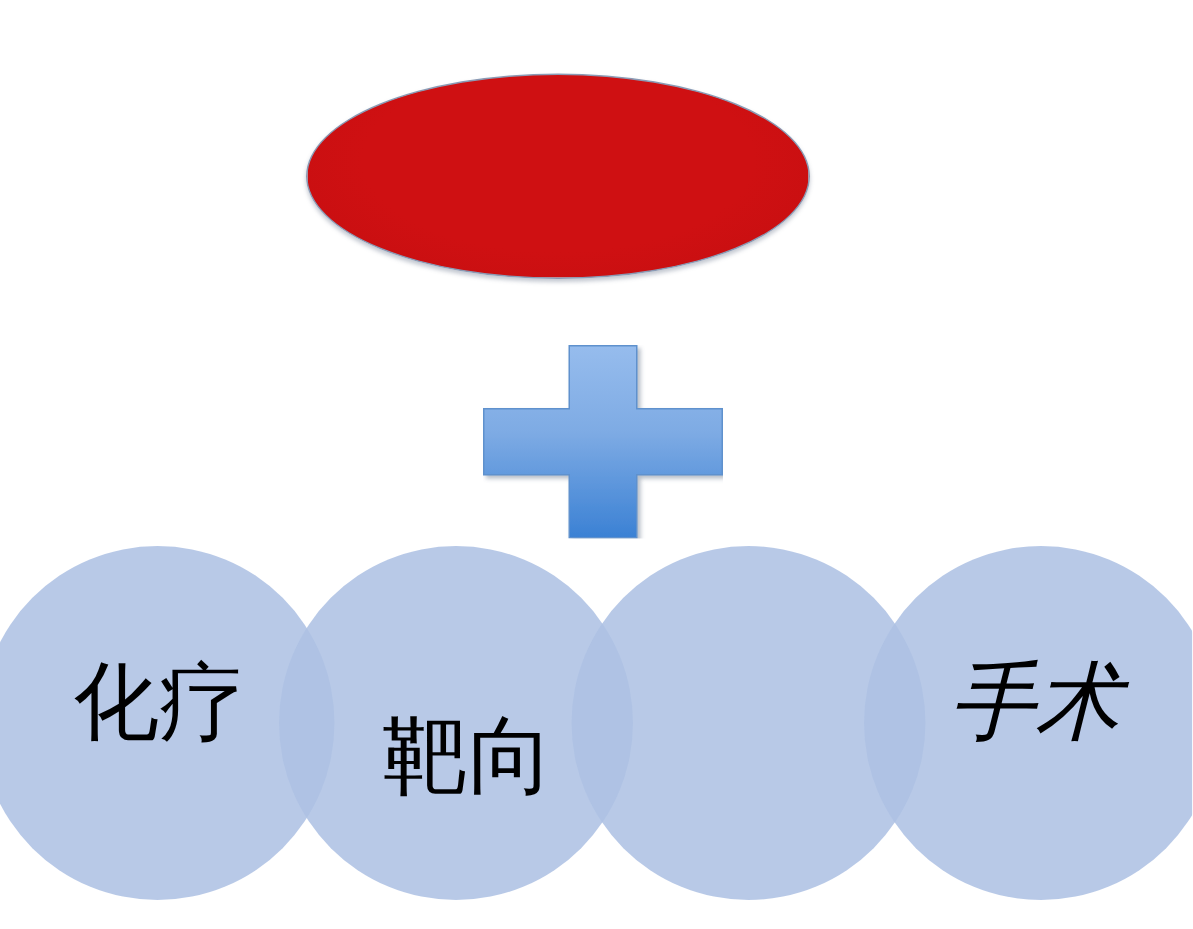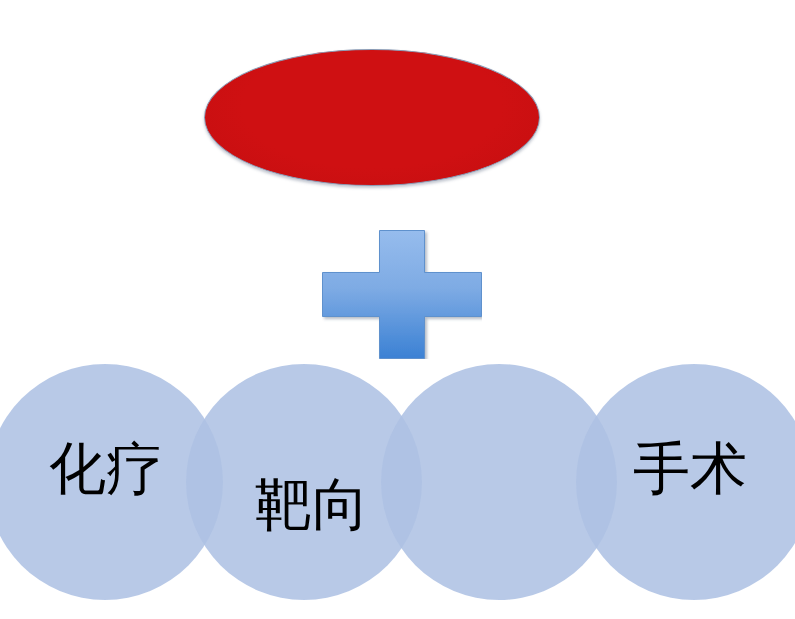--- a/index.html
+++ b/index.html
@@ -76,21 +76,21 @@
     font-size: 57px;
     line-height: 1;
     color: #000000;
     white-space: nowrap;
     user-select: none;
     text-align: center;
   }
   .circle-label.l1 { left: 8px;   top: 440px; width: 196px; }
   .circle-label.l2 { left: 214px; top: 440px; width: 196px; margin-top: 36px; }
   .circle-label.l3 { left: 400px; top: 440px; width: 196px; }
-  .circle-label.l4 { left: 592px; top: 440px; width: 196px; }
+  .circle-label.l4 { left: 592px; top: 440px; width: 196px; font-style: italic; }
 </style>
 </head>
 <body>
 
 <div id="slide">
 
   <div class="ellipse-wrap">
     <div class="ellipse-shape"></div>
     <div class="ellipse-ghost-text"></div>
   </div>

